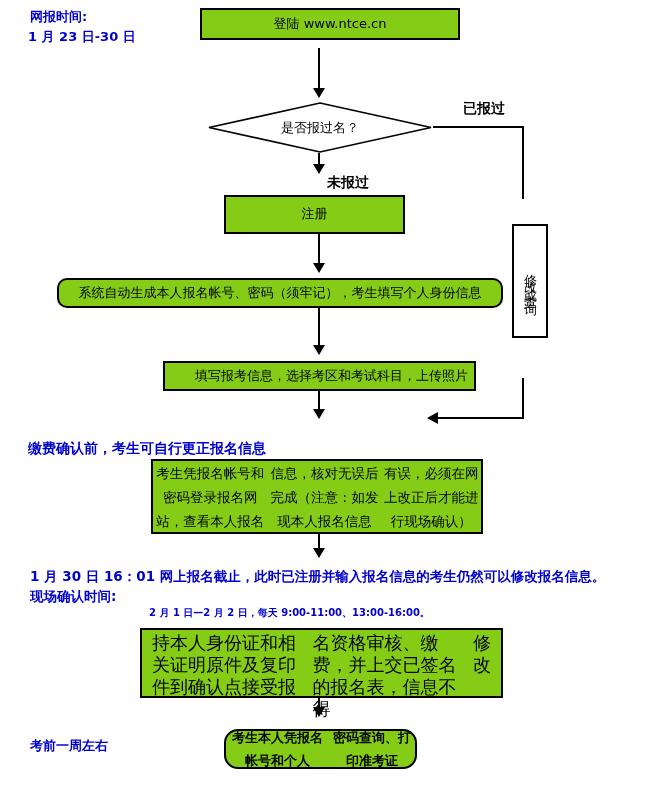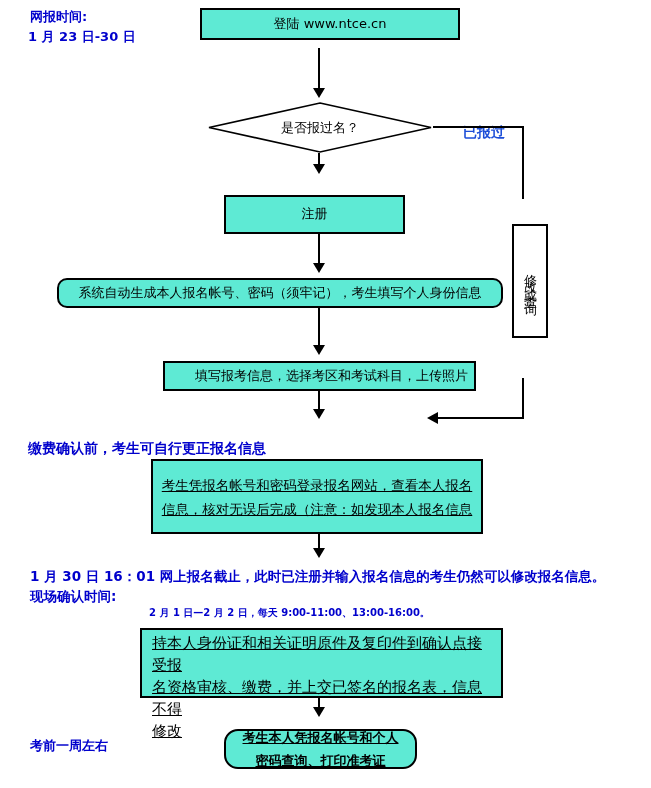--- a/index.html
+++ b/index.html
@@ -1,31 +1,31 @@
 <!DOCTYPE html>
 <html><head>
 <meta charset="utf-8">
 <style>
   html,body{margin:0;padding:0;background:#ffffff;}
   #canvas{
     position:relative;width:651px;height:788px;background:#ffffff;
     font-family:"DejaVu Sans",sans-serif;color:#000000;overflow:hidden;
   }
   .node{
-    position:absolute;border:2px solid #000000;background:#5eead4;
+    position:absolute;border:2px solid #000000;background:#84cc16;
     display:flex;align-items:center;justify-content:center;
     font-size:13px;line-height:1.55;text-align:center;box-sizing:border-box;
   }
   .node.left-align{justify-content:flex-start;text-align:left;}
   .blue-label{
     position:absolute;color:#0000CC;font-weight:bold;font-size:13px;
     white-space:nowrap;line-height:1.2;
   }
   .black-label{
-    position:absolute;color:#1d4ed8;font-weight:bold;font-size:14px;white-space:nowrap;margin-top:24px;
+    position:absolute;color:#000000;font-weight:bold;font-size:14px;white-space:nowrap;
   }
   .vline,.hline{position:absolute;background:#000000;}
   .vline{width:2px;}
   .hline{height:2px;}
   .arrow-down{
     position:absolute;width:0;height:0;
     border-left:6px solid transparent;border-right:6px solid transparent;
     border-top:10px solid #000000;
   }
   .arrow-left{
@@ -39,21 +39,21 @@
     position:absolute;left:0;top:0;width:100%;height:100%;
     display:flex;align-items:center;justify-content:center;font-size:13px;
   }
   .v-box{
     position:absolute;left:512px;top:224px;width:36px;height:114px;
     border:2px solid #000000;box-sizing:border-box;background:#ffffff;
     display:flex;align-items:center;justify-content:center;
     writing-mode:vertical-rl;text-orientation:upright;
     font-size:13px;letter-spacing:7px;
   }
-  .multiline{flex-direction:column;text-decoration:underline;}
+  .multiline{}
   .multiline span{display:block;}
 </style>
 </head>
 <body>
 
 <div id="canvas">
 
   <div class="blue-label" style="left:30px;top:9px;">网报时间:</div>
   <div class="blue-label" style="left:28px;top:29px;">1 月 23 日-30 日</div>
 
@@ -96,30 +96,31 @@
 
   <div class="vline" style="left:522px;top:378px;height:41px;"></div>
   <div class="hline" style="left:437px;top:417px;width:87px;"></div>
   <div class="arrow-left" style="left:427px;top:412px;"></div>
 
   <div class="blue-label" style="left:28px;top:440px;font-size:14px;">缴费确认前，考生可自行更正报名信息</div>
 
   <div class="node multiline" style="left:151px;top:459px;width:332px;height:75px;font-size:13.5px;line-height:24px;">
     <span>考生凭报名帐号和密码登录报名网站，查看本人报名</span>
     <span>信息，核对无误后完成（注意：如发现本人报名信息</span>
+    <span>有误，必须在网上改正后才能进行现场确认）</span>
   </div>
 
   <div class="vline" style="left:318px;top:534px;height:15px;"></div>
   <div class="arrow-down" style="left:313px;top:548px;"></div>
 
   <div class="blue-label" style="left:30px;top:568px;font-size:13.5px;">1 月 30 日 16：01 网上报名截止，此时已注册并输入报名信息的考生仍然可以修改报名信息。</div>
   <div class="blue-label" style="left:30px;top:588px;font-size:13.5px;">现场确认时间:</div>
   <div class="blue-label" style="left:149px;top:607px;font-size:10px;">2 月 1 日—2 月 2 日，每天 9:00-11:00、13:00-16:00。</div>
 
-  <div class="node multiline left-align" style="left:140px;top:628px;width:363px;height:70px;font-size:15px;line-height:22px;padding:2px 10px;align-items:flex-start;">
+  <div class="node multiline left-align" style="left:140px;top:628px;width:363px;height:70px;font-size:18px;line-height:22px;padding:2px 10px;align-items:flex-start;">
     <span>持本人身份证和相关证明原件及复印件到确认点接受报</span>
     <span>名资格审核、缴费，并上交已签名的报名表，信息不得</span>
     <span>修改</span>
   </div>
 
   <div class="vline" style="left:318px;top:698px;height:10px;"></div>
   <div class="arrow-down" style="left:313px;top:707px;"></div>
 
   <div class="blue-label" style="left:30px;top:738px;">考前一周左右</div>
 

